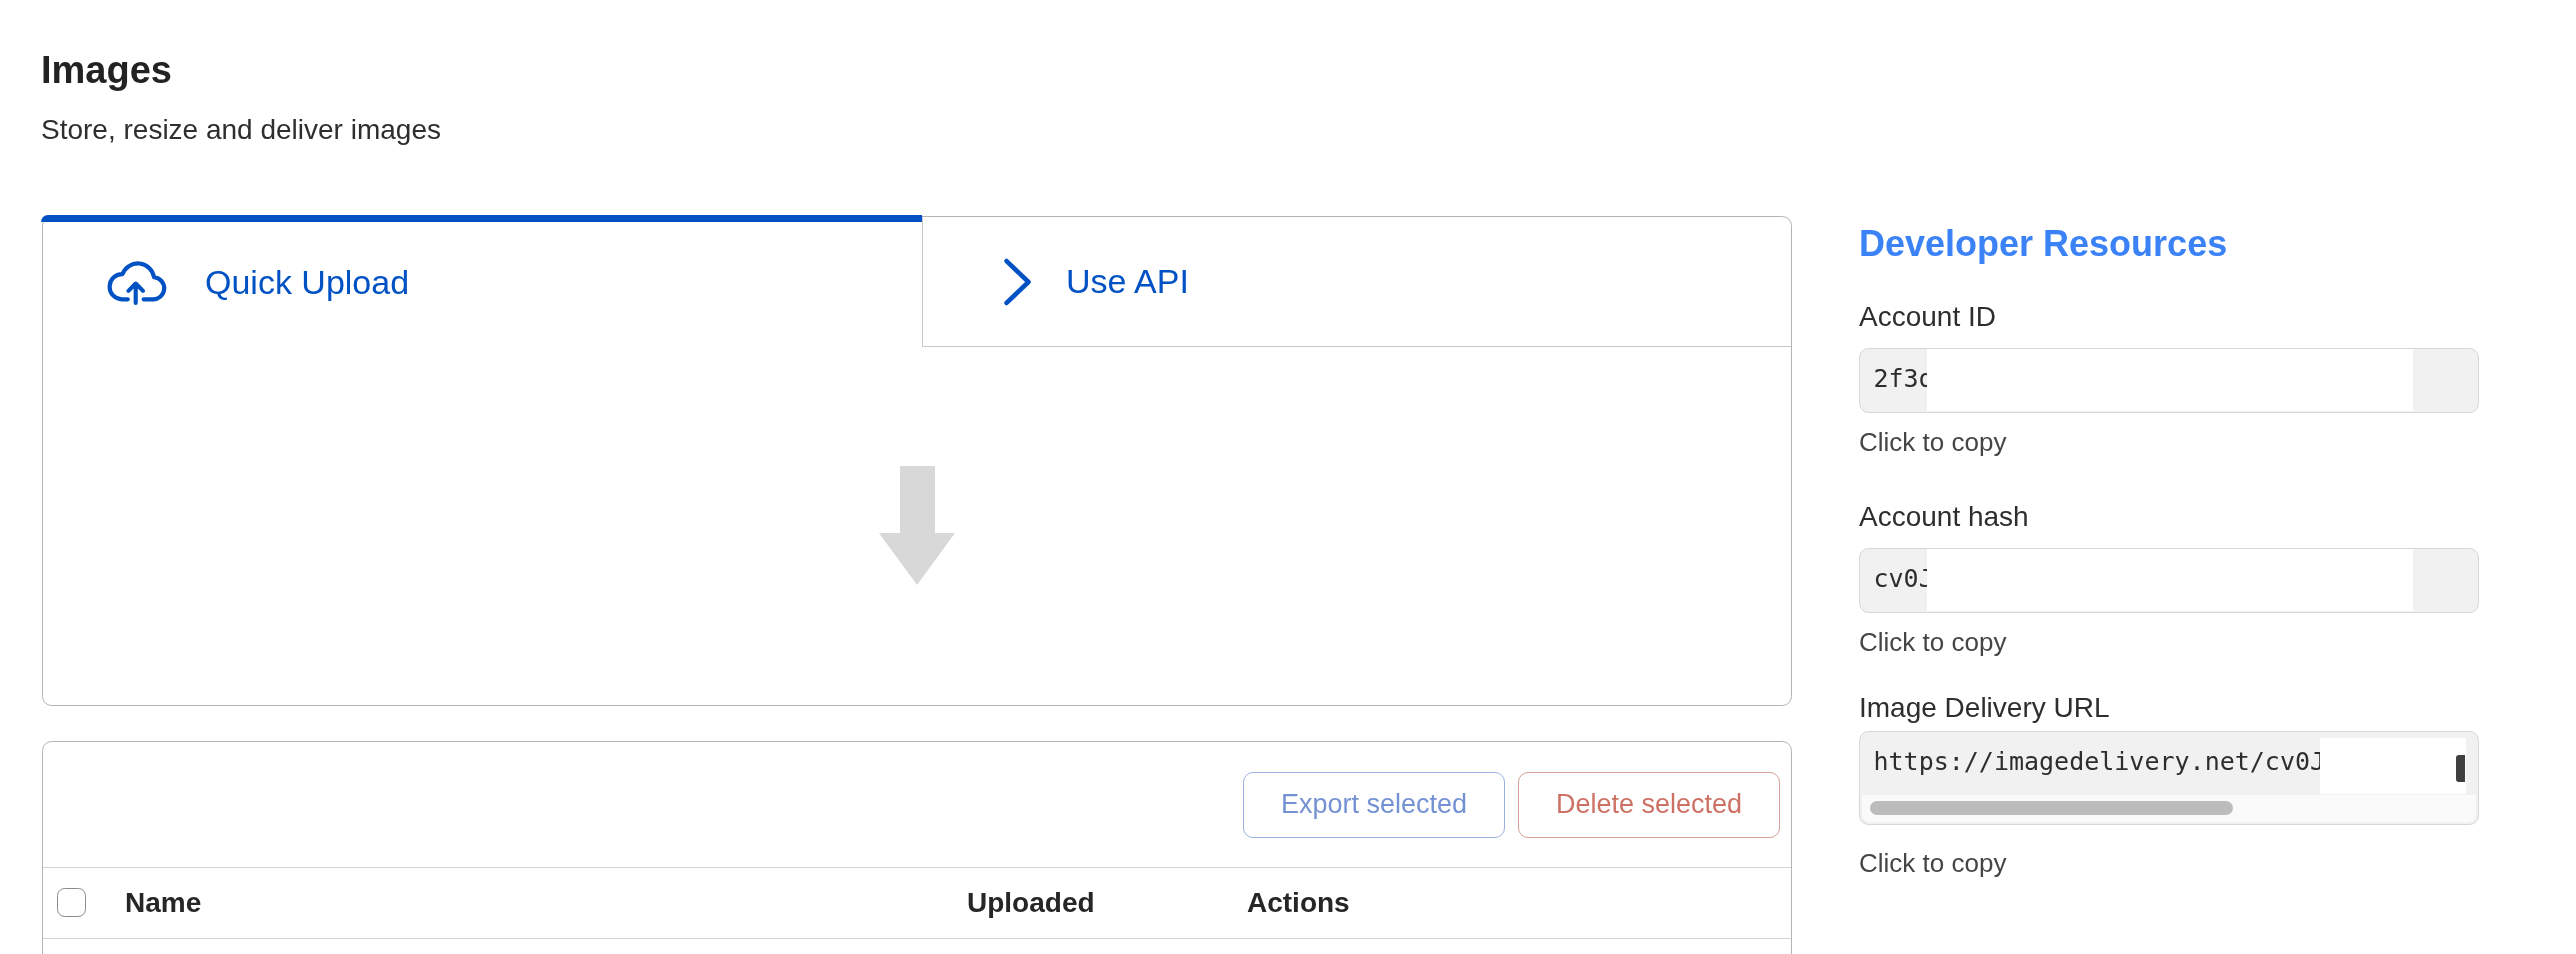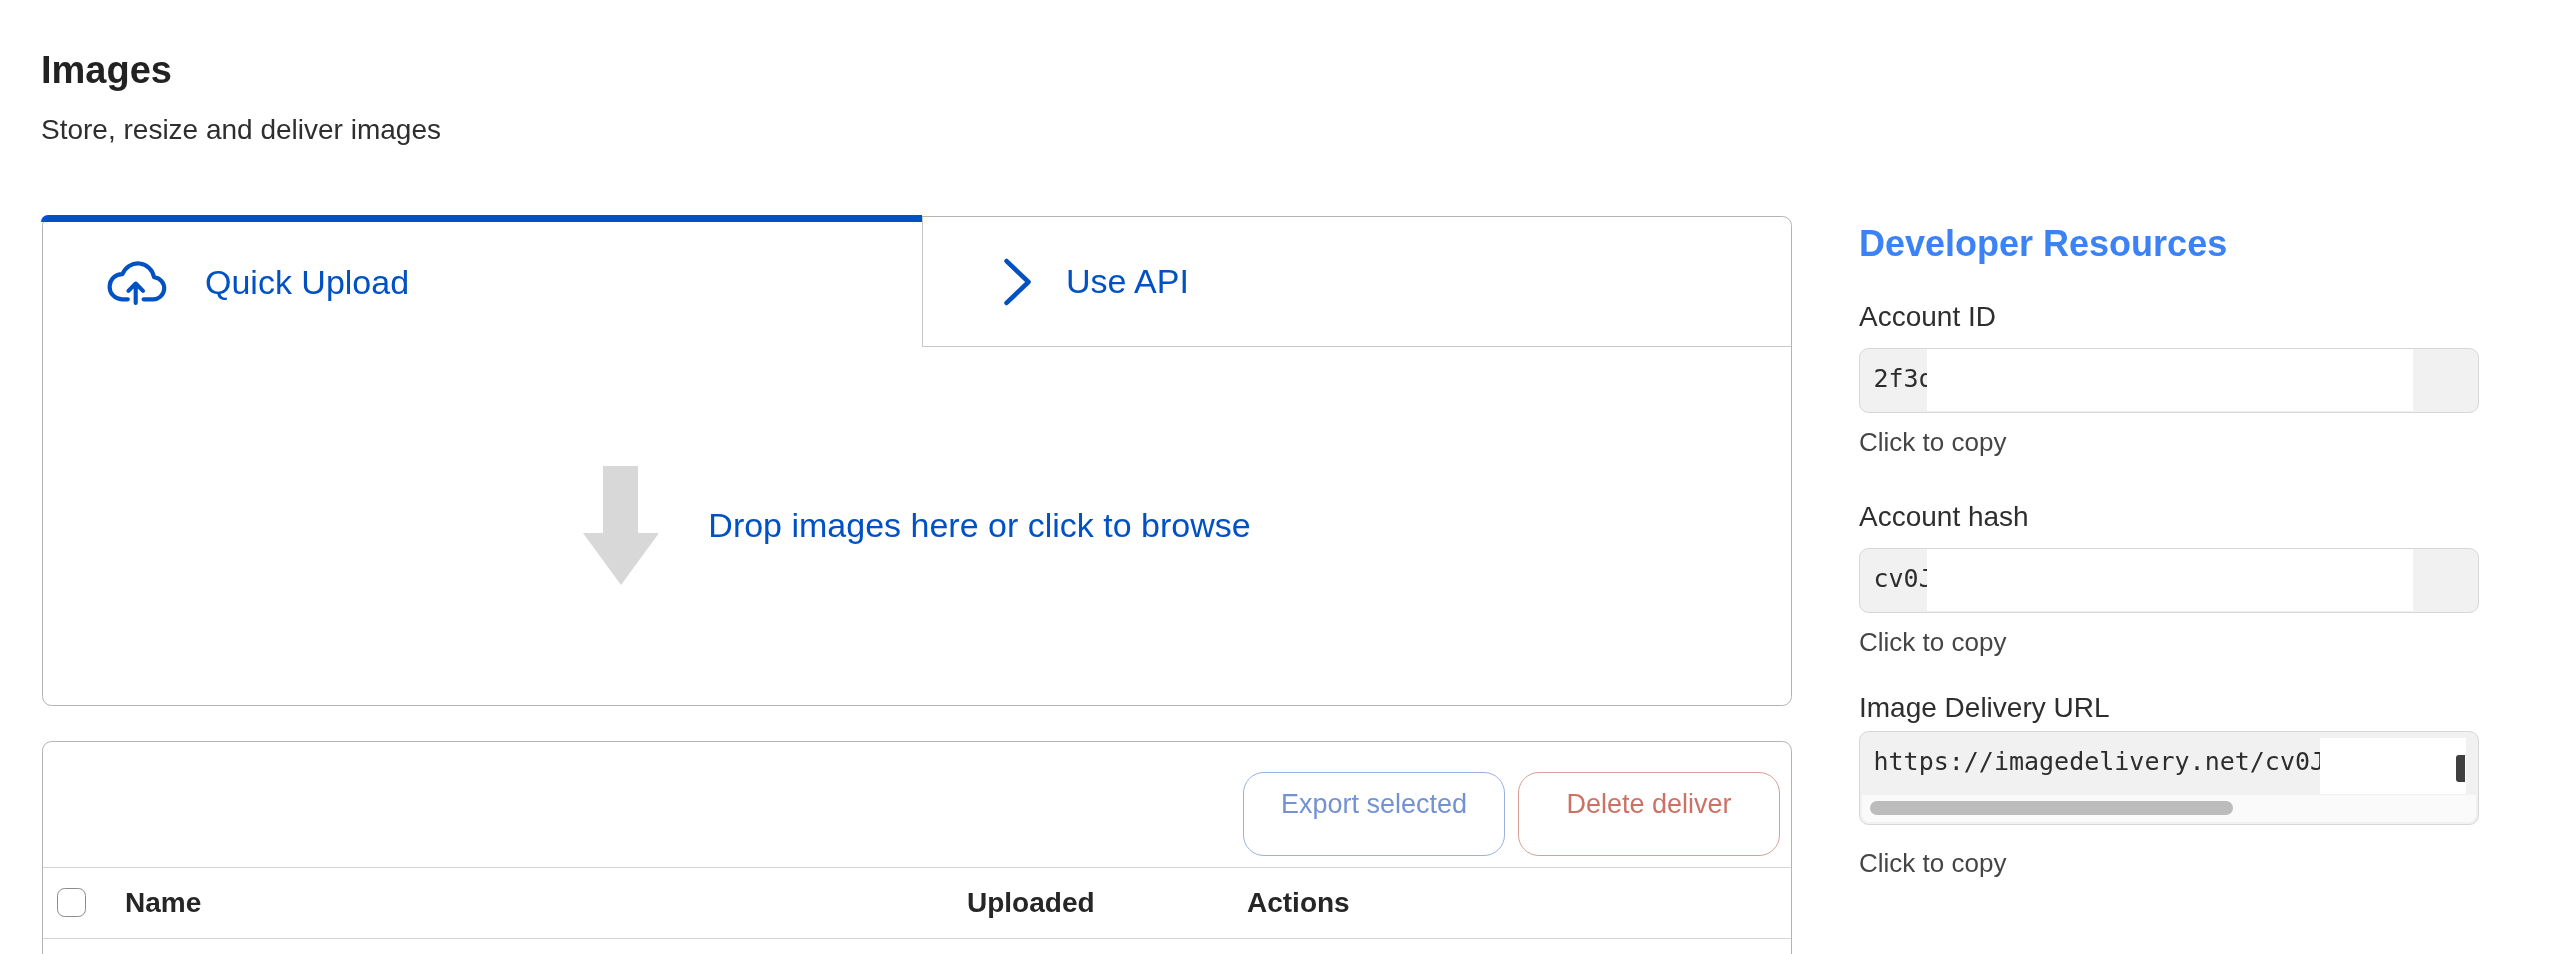--- a/index.html
+++ b/index.html
@@ -27,22 +27,22 @@
       gap:50px; cursor:pointer; }
   .drop-arrow { width:75px; display:flex; flex-direction:column; align-items:center; }
   .drop-arrow .shaft { width:35px; height:67px; background:var(--arrow-gray); }
   .drop-arrow .head { width:0; height:0; border-left:38px solid transparent;
       border-right:38px solid transparent; border-top:52px solid var(--arrow-gray); }
   .drop-label { font-size:34px; color:var(--accent-blue); }
 
   
   #table-card { left:42px; top:741px; width:1750px; height:317px; }
   .toolbar { position:relative; height:126px; border-bottom:1.9px solid #d4d4d4; }
-  .btn { position:absolute; top:30px; width:262px; height:84px; background:#fff;
-      border-radius:21px; font-size:27px; text-align:center; line-height:63px; cursor:pointer; }
+  .btn { position:absolute; top:30px; width:262px; height:66px; background:#fff;
+      border-radius:10px; font-size:27px; text-align:center; line-height:63px; cursor:pointer; }
   .btn-export { left:1200px; border:1.9px solid var(--export-border); color:var(--export-text); }
   .btn-delete { left:1475px; border:1.9px solid var(--delete-border); color:var(--delete-text); }
   .thead { position:relative; height:71px; border-bottom:1.9px solid #d4d4d4; }
   .th { position:absolute; top:0; line-height:69px; font-size:28px; font-weight:700; color:#262626; }
   .th-name { left:82px;text-align:right; } .th-uploaded { left:924px; } .th-actions { left:1204px; }
   .checkbox { position:absolute; left:14.4px; top:20px; width:29px; height:29px;
       border:1.9px solid #8c8c8c; border-radius:7.7px; background:#fff; cursor:pointer; }
 
   
   #sidebar { left:1859px; top:0; width:635px; height:954px; }
@@ -93,28 +93,27 @@
           </svg>
         </span>
         <span class="tab-label">Use API</span>
       </div>
     </div>
     <div class="drop-panel">
       <span class="drop-arrow">
         <span class="shaft"></span>
           <span class="head"></span>
       </span>
-      <span class="drop-label">Drop images here or click to browse</span>
     </div>
   </div>
 
   <div class="abs card" id="table-card">
     <div class="toolbar">
       <div class="btn btn-export">Export selected</div>
-      <div class="btn btn-delete">Delete deliver</div>
+      <div class="btn btn-delete">Delete selected</div>
     </div>
     <div class="thead">
       <div class="checkbox"></div>
       <span class="th th-name">Name</span>
       <span class="th th-uploaded">Uploaded</span>
       <span class="th th-actions">Actions</span>
     </div>
   </div>
 
   <div class="abs" id="sidebar">

